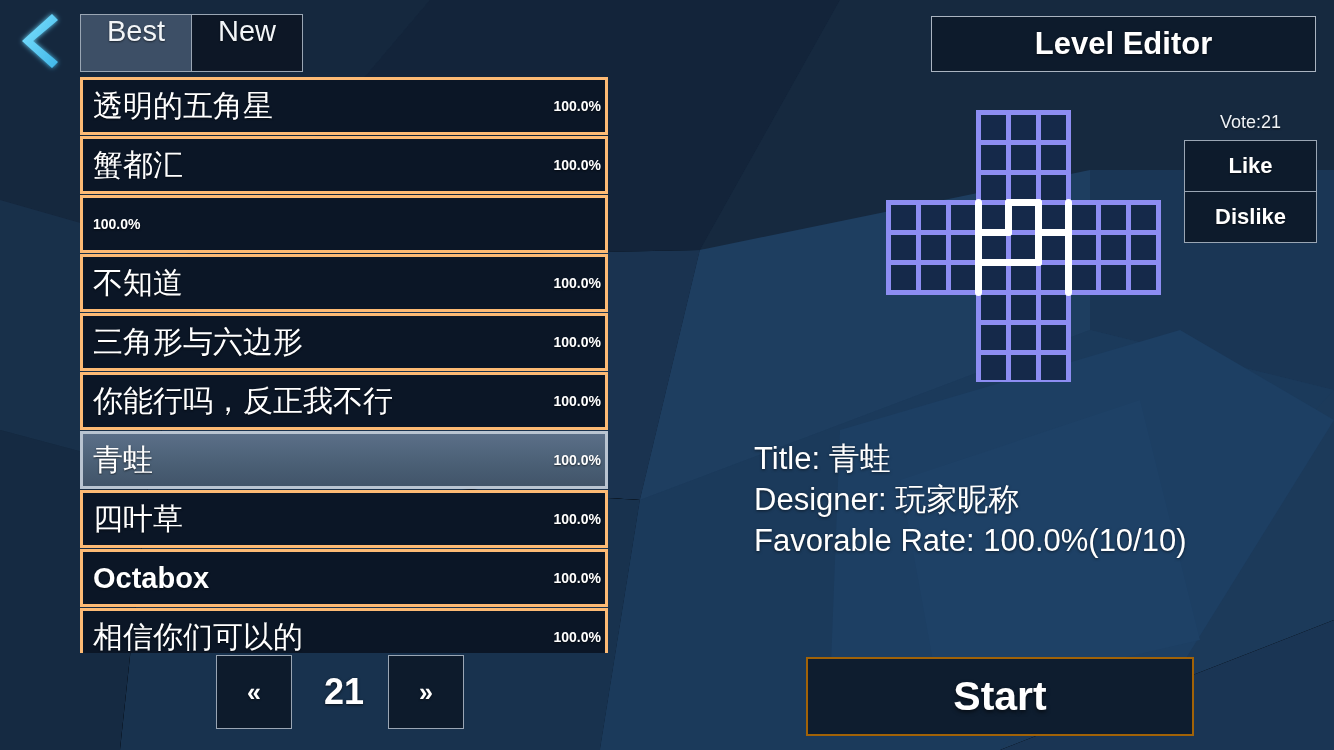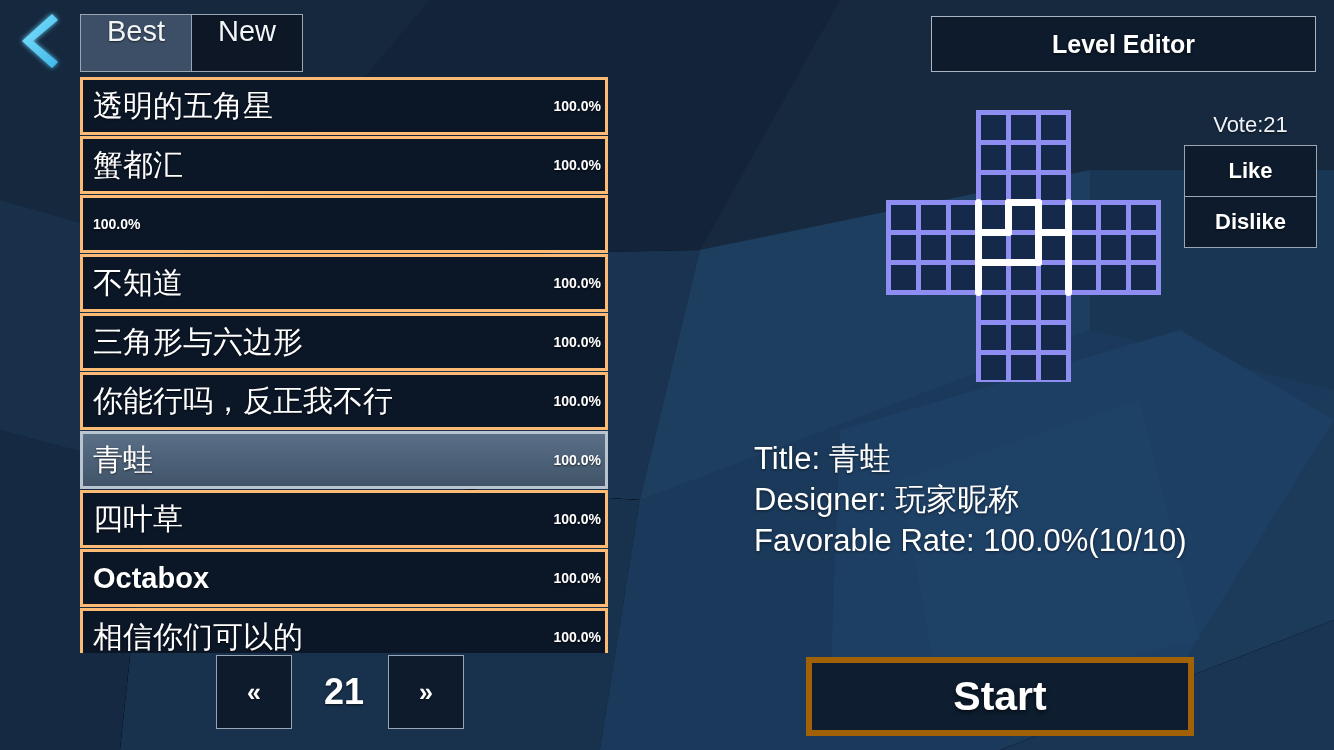--- a/index.html
+++ b/index.html
@@ -145,21 +145,21 @@
     position: absolute;
     left: 931px;
     top: 16px;
     width: 385px;
     height: 56px;
     border: 1px solid #aab4c1;
     background: #0d1b2c;
     display: flex;
     align-items: center;
     justify-content: center;
-    font-size: 25px;
+    font-size: 31px;
     font-weight: bold;
     color: #ffffff;
     cursor: pointer;
     z-index: 4;
     text-shadow: 0 1px 3px rgba(0,0,0,.6);
   }
 
   
   #preview {
     position: absolute;
@@ -173,21 +173,21 @@
   
   #vote-block {
     position: absolute;
     left: 1184px;
     top: 112px;
     width: 133px;
     z-index: 4;
   }
   #vote-count {
     text-align: center;
-    font-size: 22px;
+    font-size: 18px;
     color: #eef2f6;
     margin-bottom: 7px;
     text-shadow: 0 1px 2px rgba(0,0,0,.6);
   }
   .vote-btn {
     width: 133px;
     height: 52px;
     border: 1px solid #9aa6b4;
     background: #0d1b2c;
     display: flex;
@@ -216,21 +216,21 @@
     text-shadow: 0 1px 3px rgba(0,0,0,.55);
   }
 
   
   #start-btn {
     position: absolute;
     left: 806px;
     top: 657px;
     width: 388px;
     height: 79px;
-    border: 6px solid #a16207;
+    border: 2px solid #a16207;
     background: #0e1d2f;
     display: flex;
     align-items: center;
     justify-content: center;
     font-size: 41px;
     font-weight: bold;
     color: #ffffff;
     cursor: pointer;
     z-index: 4;
     text-shadow: 0 2px 4px rgba(0,0,0,.6);

